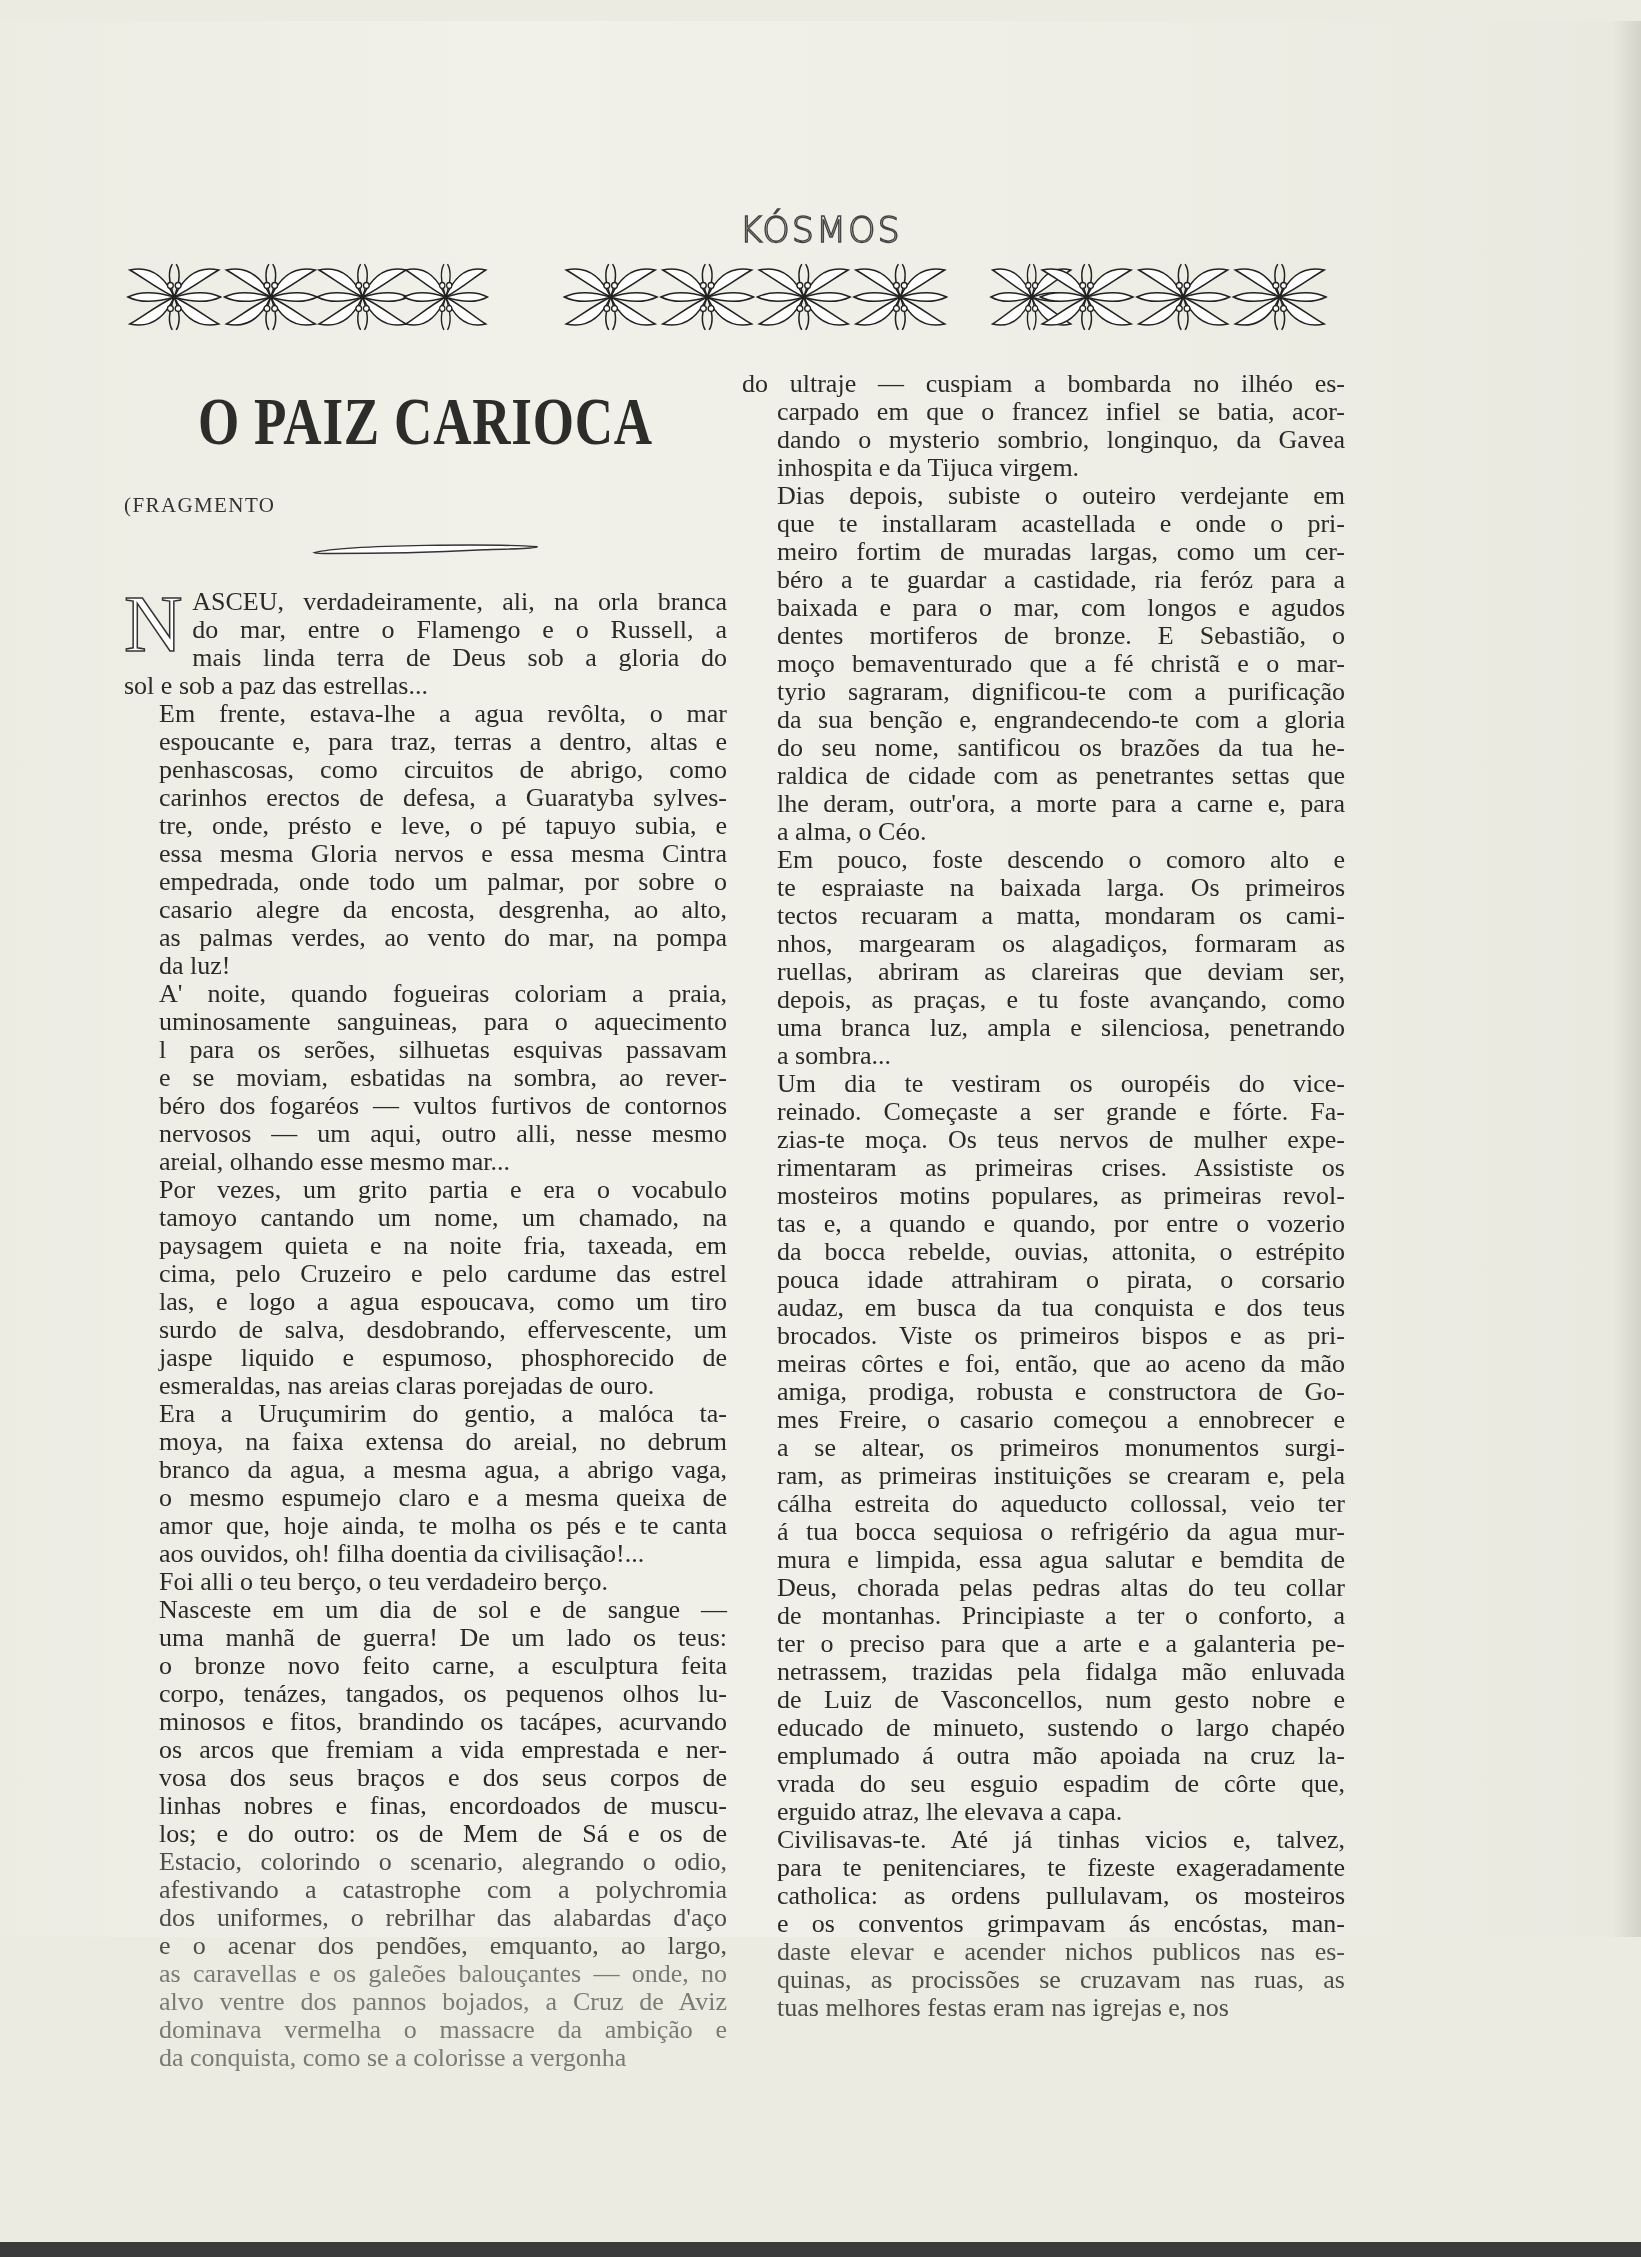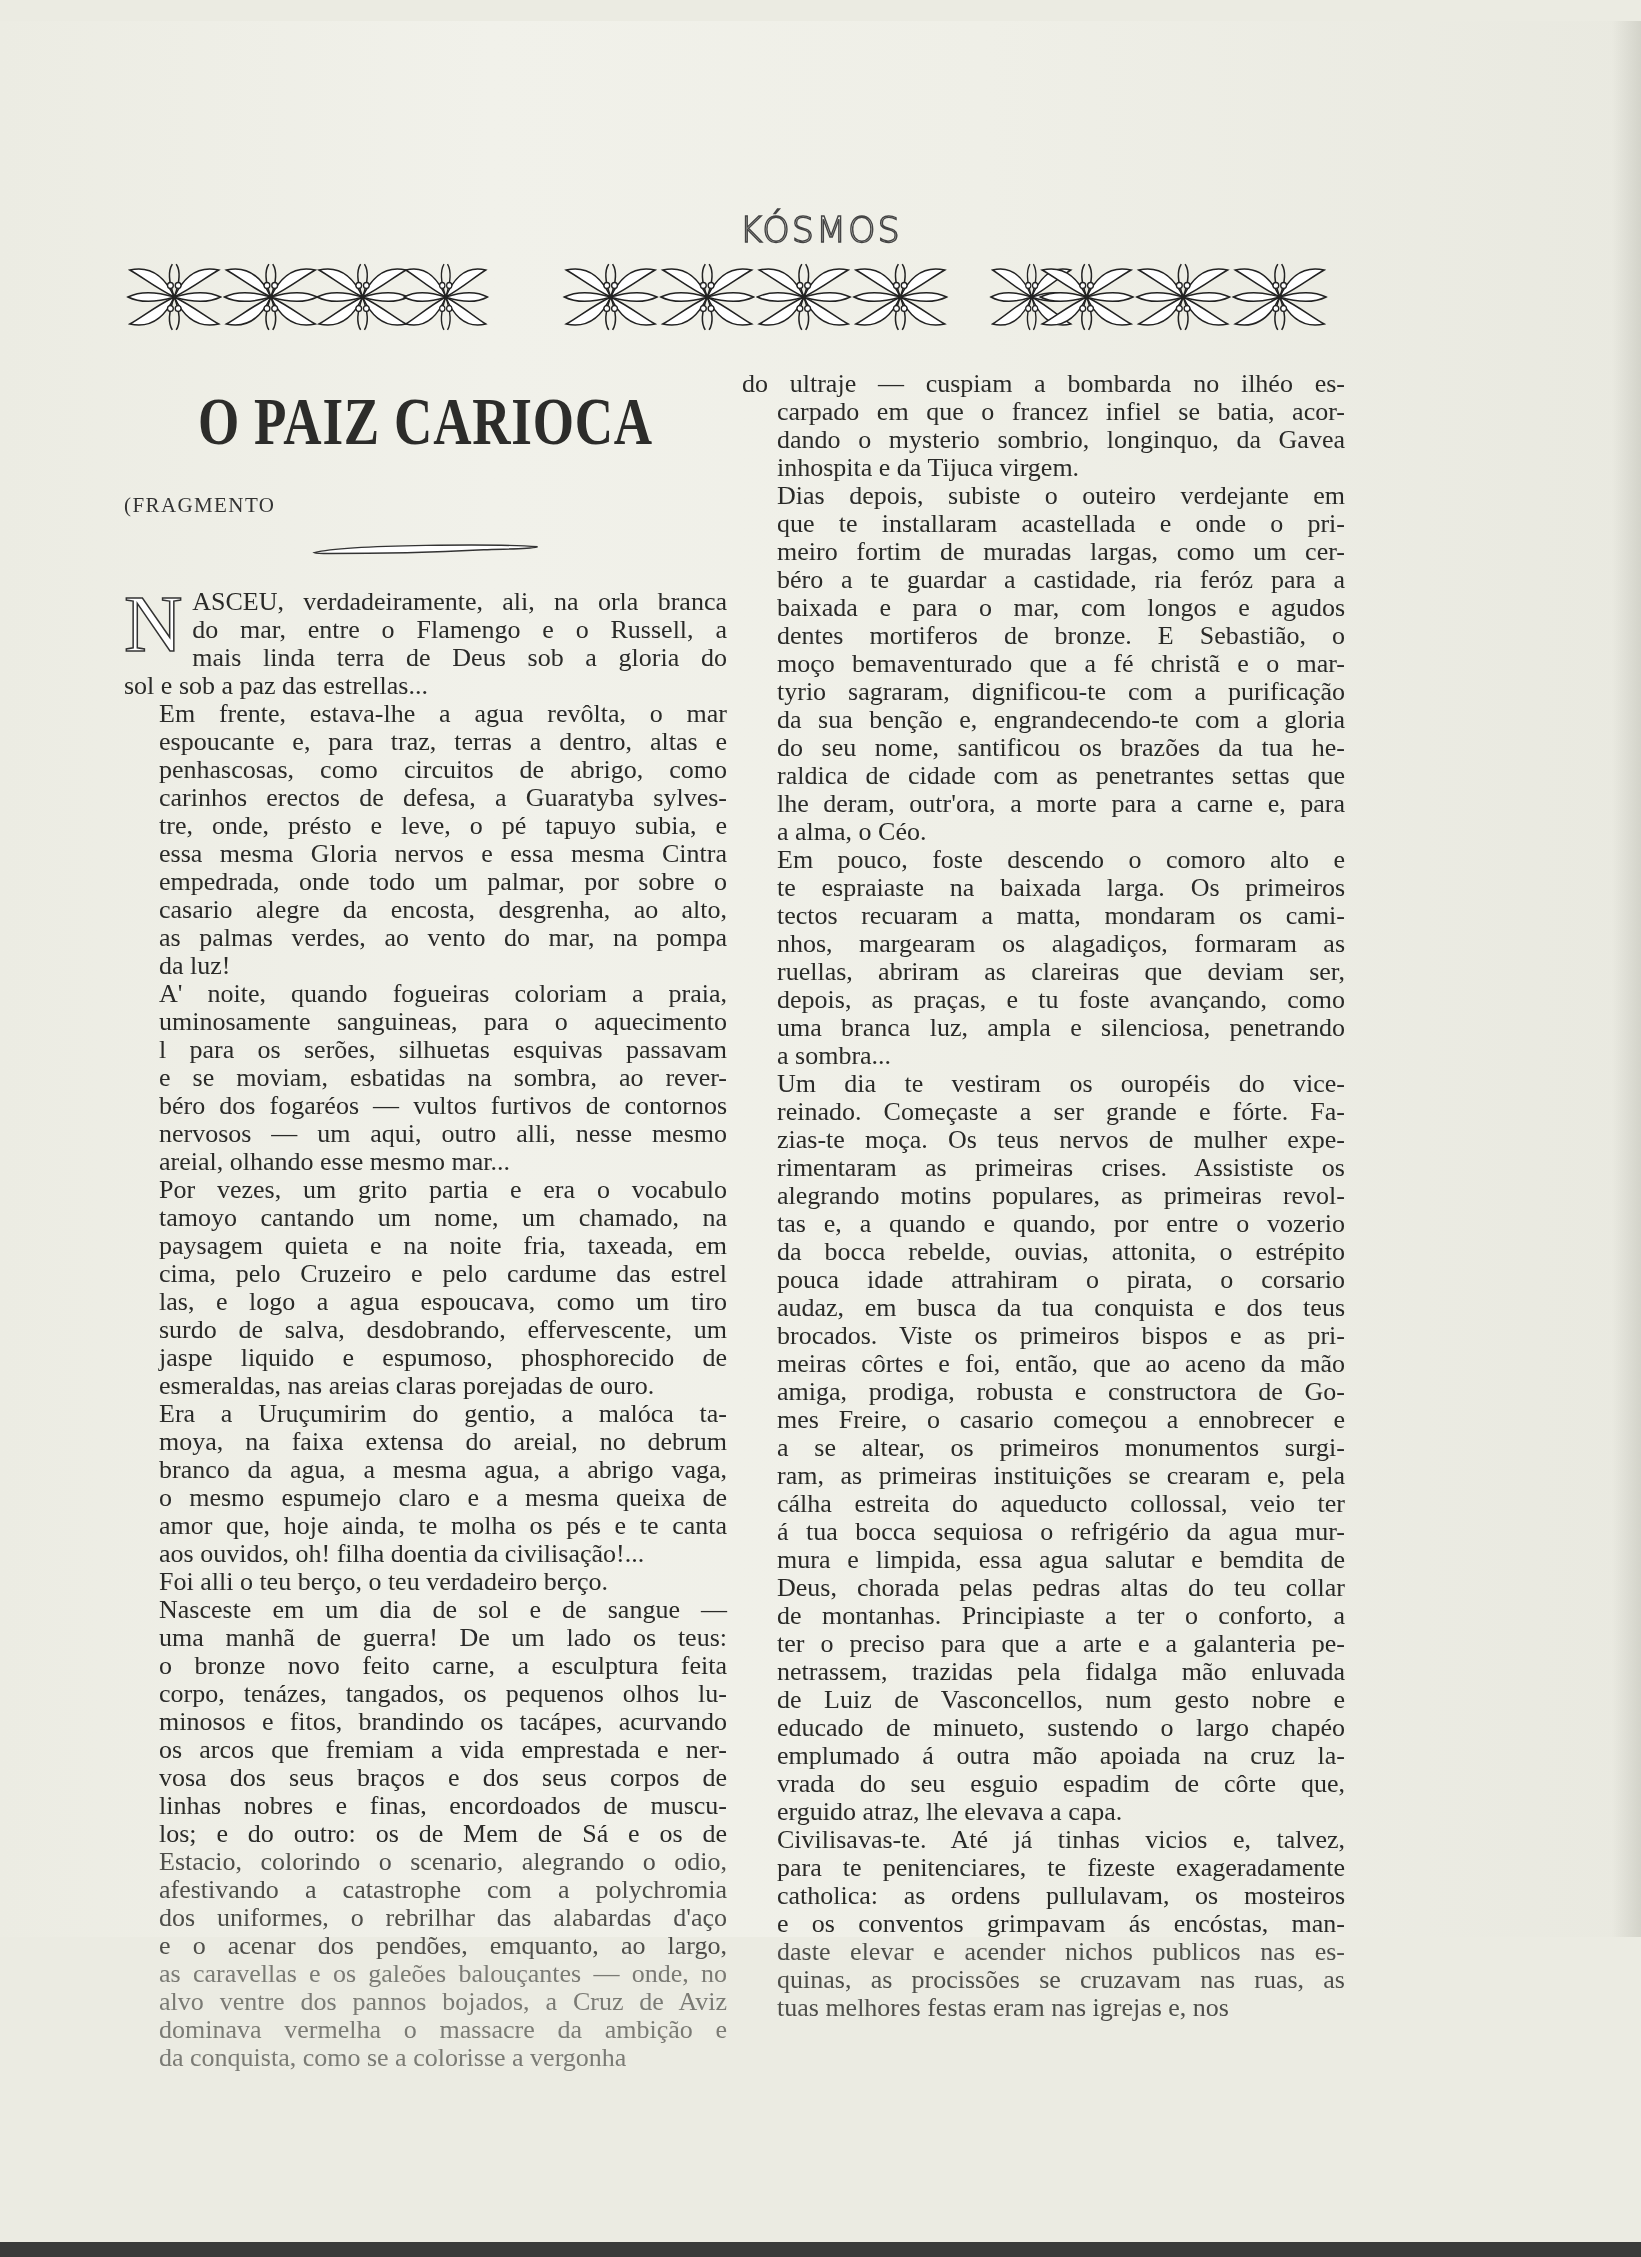--- a/index.html
+++ b/index.html
@@ -225,21 +225,21 @@
           <span class="line">ruellas, abriram as clareiras que deviam ser,</span>
           <span class="line">depois, as praças, e tu foste avançando, como</span>
           <span class="line">uma branca luz, ampla e silenciosa, penetrando</span>
           <span class="line last">a sombra...</span>
         </div>
         <div class="para">
           <span class="line" style="text-indent: 35px;">Um dia te vestiram os ouropéis do vice-</span>
           <span class="line">reinado. Começaste a ser grande e fórte. Fa-</span>
           <span class="line">zias-te moça. Os teus nervos de mulher expe-</span>
           <span class="line">rimentaram as primeiras crises. Assististe os</span>
-          <span class="line">alegrando motins populares, as primeiras revol-</span>
+          <span class="line">mosteiros motins populares, as primeiras revol-</span>
           <span class="line">tas e, a quando e quando, por entre o vozerio</span>
           <span class="line">da bocca rebelde, ouvias, attonita, o estrépito</span>
           <span class="line">pouca idade attrahiram o pirata, o corsario</span>
           <span class="line">audaz, em busca da tua conquista e dos teus</span>
           <span class="line">brocados. Viste os primeiros bispos e as pri-</span>
           <span class="line">meiras côrtes e foi, então, que ao aceno da mão</span>
           <span class="line">amiga, prodiga, robusta e constructora de Go-</span>
           <span class="line">mes Freire, o casario começou a ennobrecer e</span>
           <span class="line">a se altear, os primeiros monumentos surgi-</span>
           <span class="line">ram, as primeiras instituições se crearam e, pela</span>

